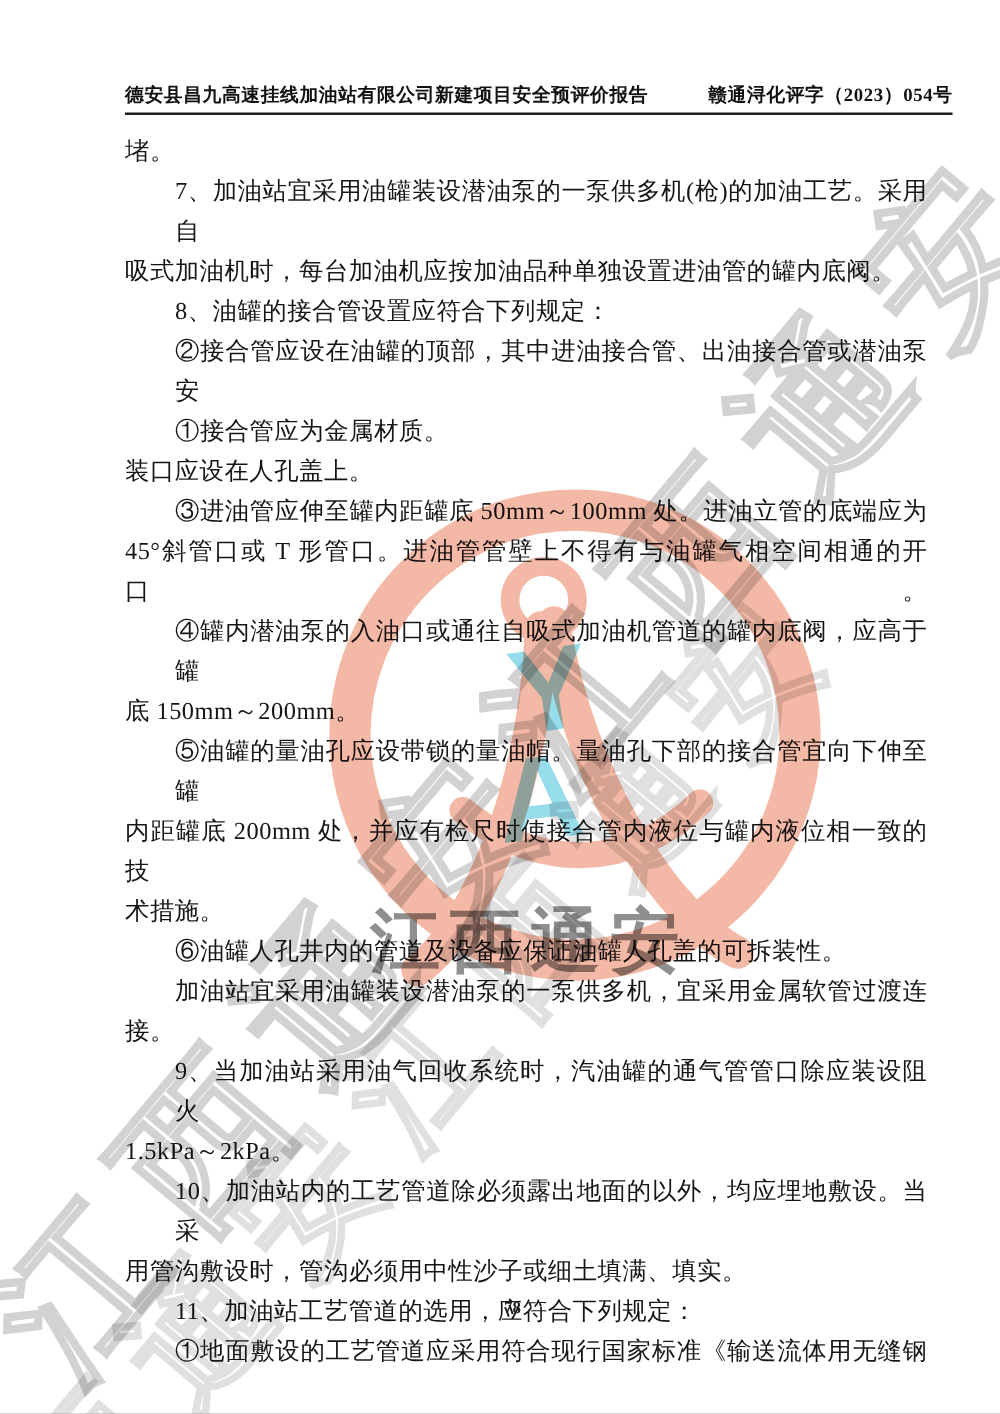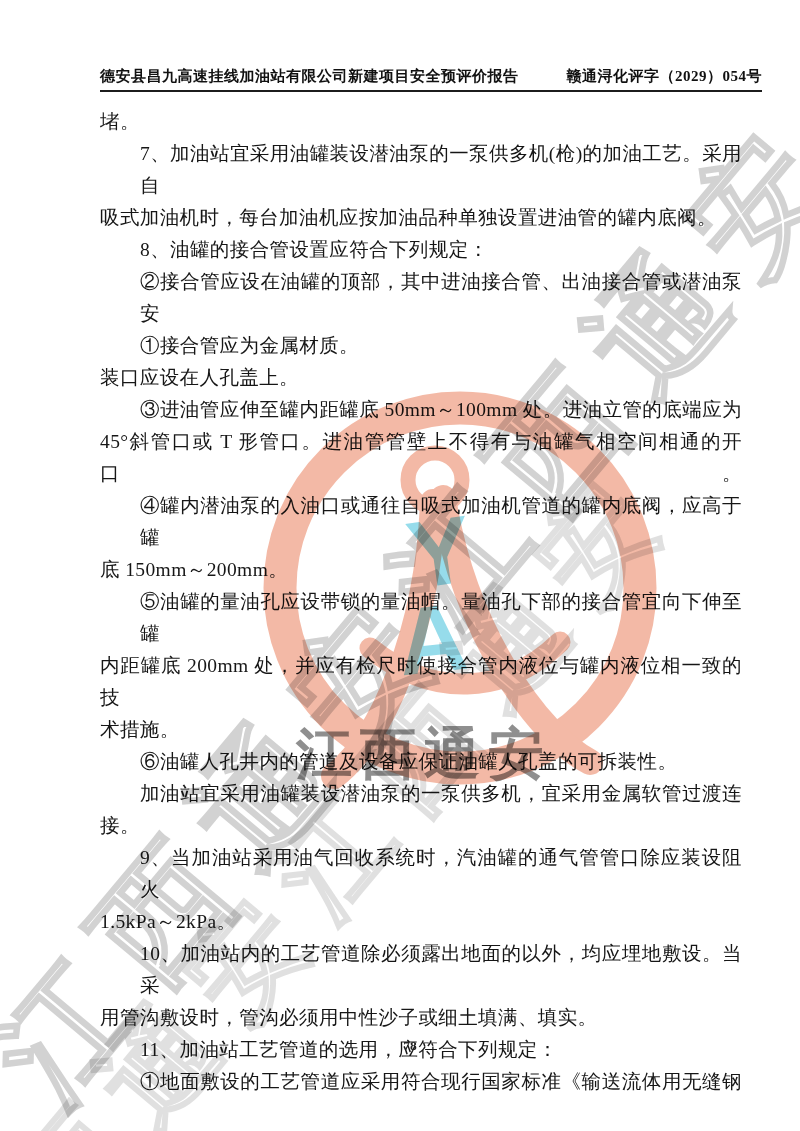--- a/index.html
+++ b/index.html
@@ -50,21 +50,21 @@
     color:#737373;opacity:.8;white-space:nowrap;
   }
 </style>
 </head>
 <body>
 
 <div id="page">
 
   <div class="hdr">
     <span>德安县昌九高速挂线加油站有限公司新建项目安全预评价报告</span>
-    <span>赣通浔化评字（2029）054号</span>
+    <span>赣通浔化评字（2023）054号</span>
   </div>
   <div class="hdr-rule"></div>
 
   <div class="content">
       <div class="line">堵。</div>
       <div class="line indent fill">7、加油站宜采用油罐装设潜油泵的一泵供多机(枪)的加油工艺。采用自</div>
       <div class="line">吸式加油机时，每台加油机应按加油品种单独设置进油管的罐内底阀。</div>
       <div class="line indent">8、油罐的接合管设置应符合下列规定：</div>
       <div class="line indent fill">②接合管应设在油罐的顶部，其中进油接合管、出油接合管或潜油泵安</div>
       <div class="line indent">①接合管应为金属材质。</div>

